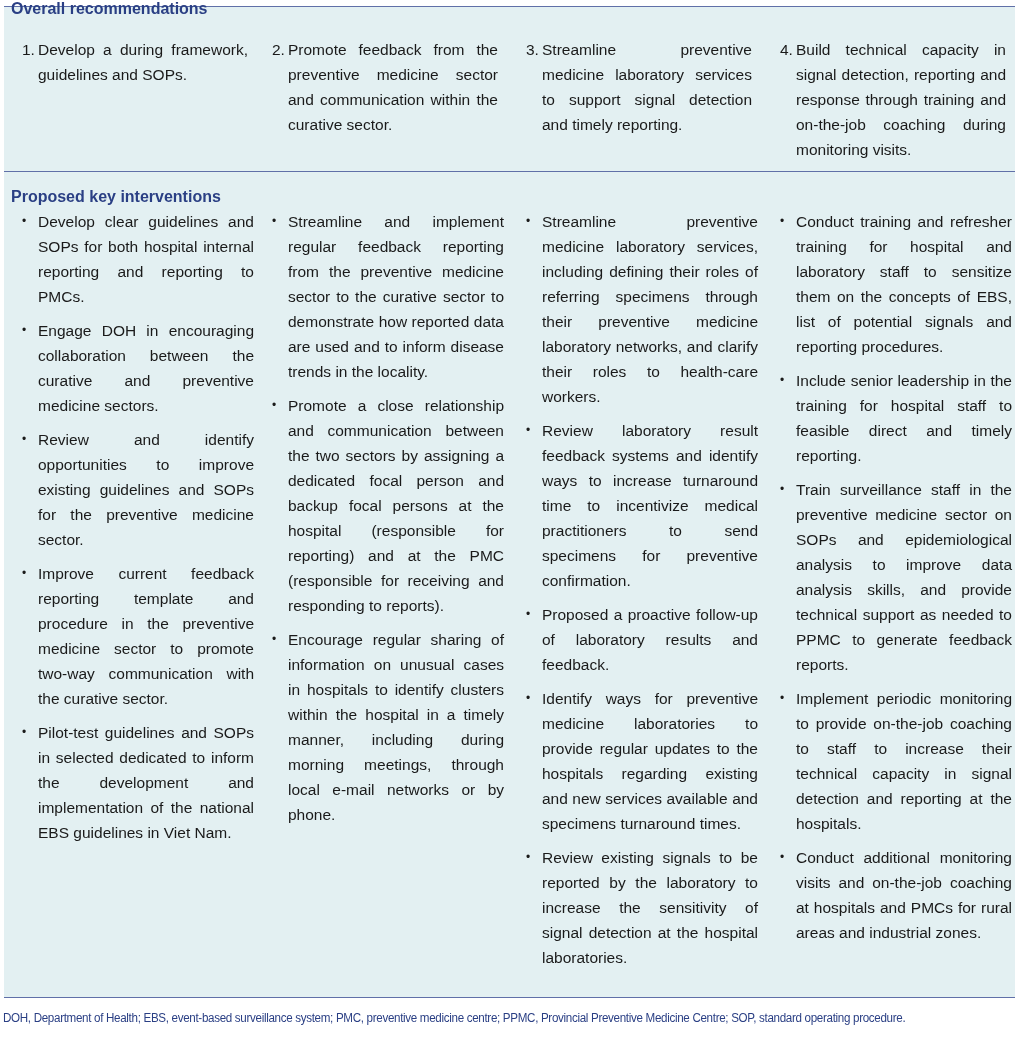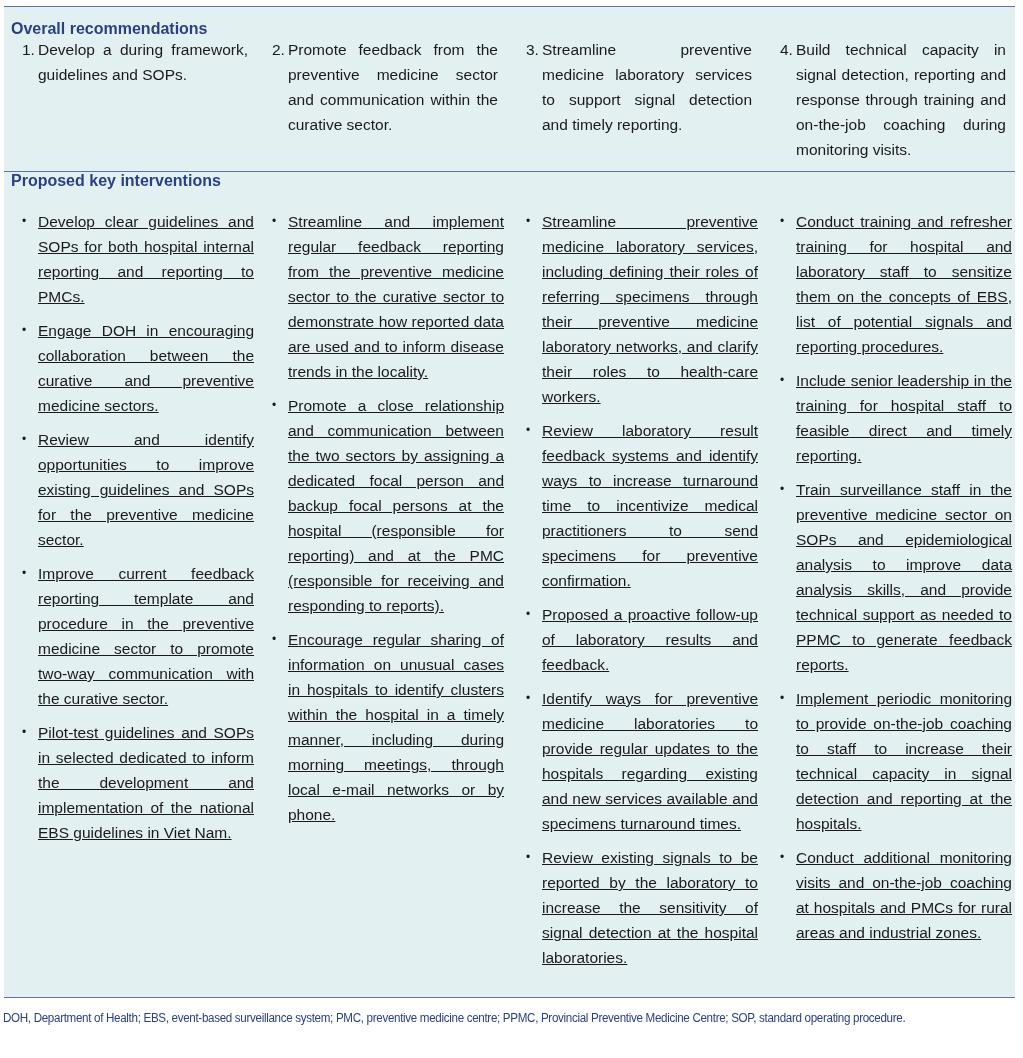--- a/index.html
+++ b/index.html
@@ -7,31 +7,31 @@
          font-family: "Liberation Sans", sans-serif; color: #1a1a1a; }
   .panel { position: absolute; left: 4px; width: 1011px; background: #e3f0f2; }
   .top-rule { position: absolute; left: 4px; width: 1011px; height: 0; border-top: 1.5px solid #6070a8; }
   #rule0 { top: 6px; }
   #rule1 { top: 171px; }
   #rule2 { top: 997px; }
   #panel-rec { top: 7px; height: 164px; }
   #panel-int { top: 172px; height: 825px; }
   .section-heading { position: absolute; left: 11px; font-weight: bold; font-size: 16px;
                      color: #2a3f84; }
-  #rec-heading { top: 20px; text-align: right; }
-  #int-heading { top: 172px; }
+  #rec-heading { top: 0; text-align: right; }
+  #int-heading { top: 188px; }
   .col { position: absolute; width: 226px; font-size: 15.5px; line-height: 25px; }
   .c1 { left: 22px; } .c2 { left: 272px; } .c3 { left: 526px; } .c4 { left: 780px; }
   .rec { top: 37px; display: flex; }
   .rec .num { width: 16px; flex: none; }
   .rec .txt { flex: 1; text-align: justify; }
   .int { top: 209px; }
   .bullet { display: flex; margin-bottom: 9px; }
   .bullet .dot { width: 16px; flex: none; font-size: 12px; line-height: 25px; }
-  .bullet .txt { flex: 1; text-align: justify; hyphens: auto; text-decoration: underline; }
+  .bullet .txt { flex: 1; text-align: justify; hyphens: auto; }
   .c1.int, .c2.int, .c3.int, .c4.int { width: 232px; }
   .c1.int .txt { }
   #footnote { position: absolute; left: 3px; top: 1012px; width: 1015px; font-size: 12.5px;
               line-height: 13px; color: #2a3f84; letter-spacing: -0.35px; transform: scaleX(0.93);
               transform-origin: left top; width: 1090px; }
 </style>
 </head>
 <body>
 
 <div class="top-rule" id="rule0"></div>

